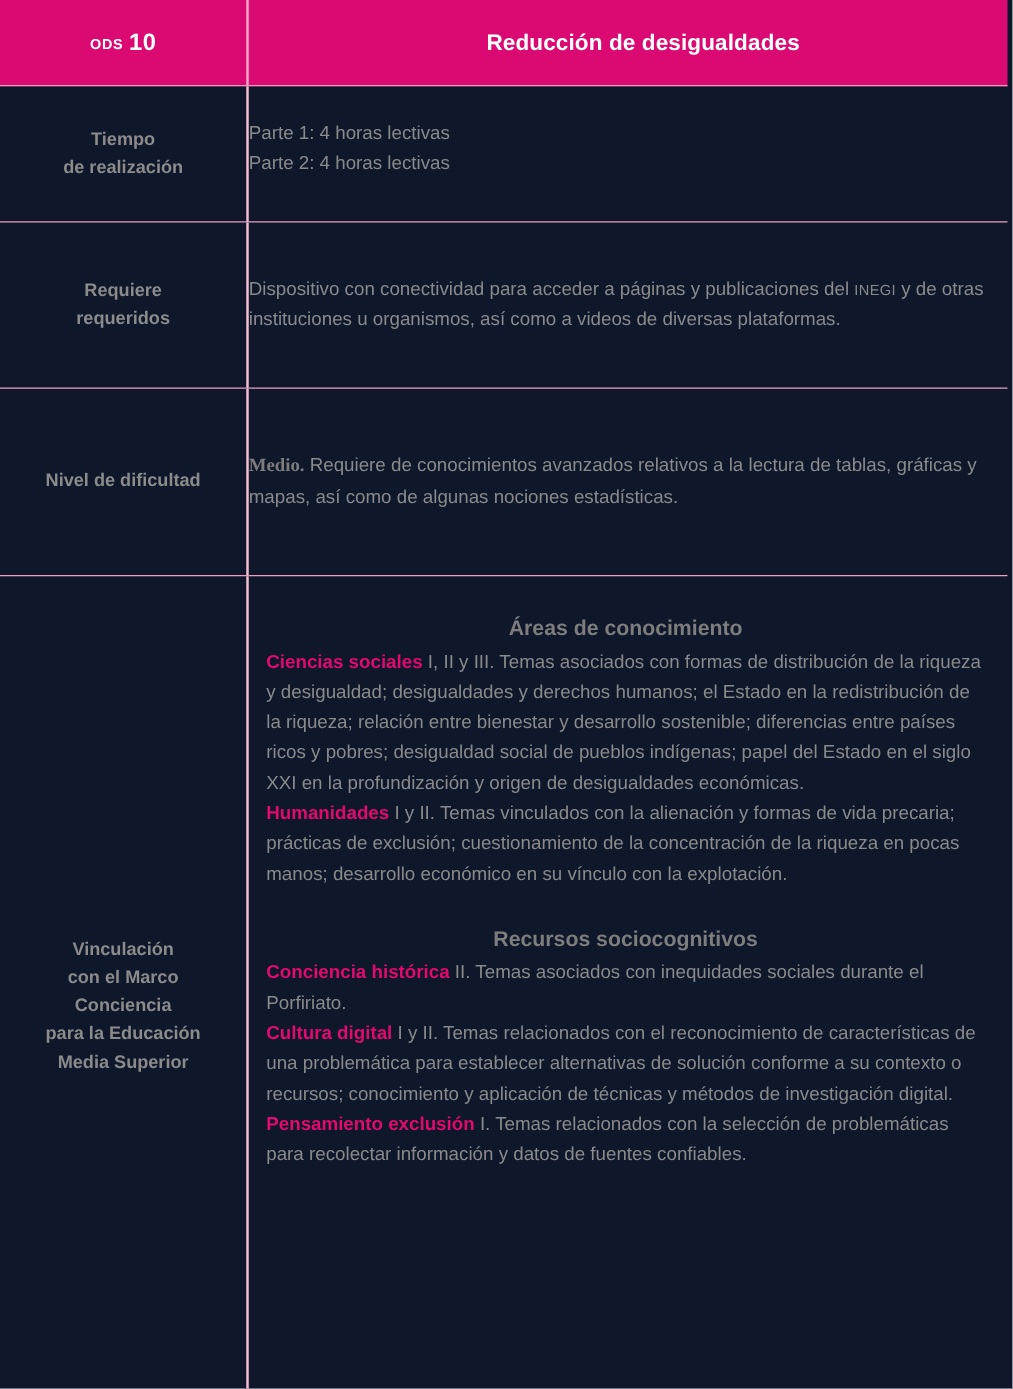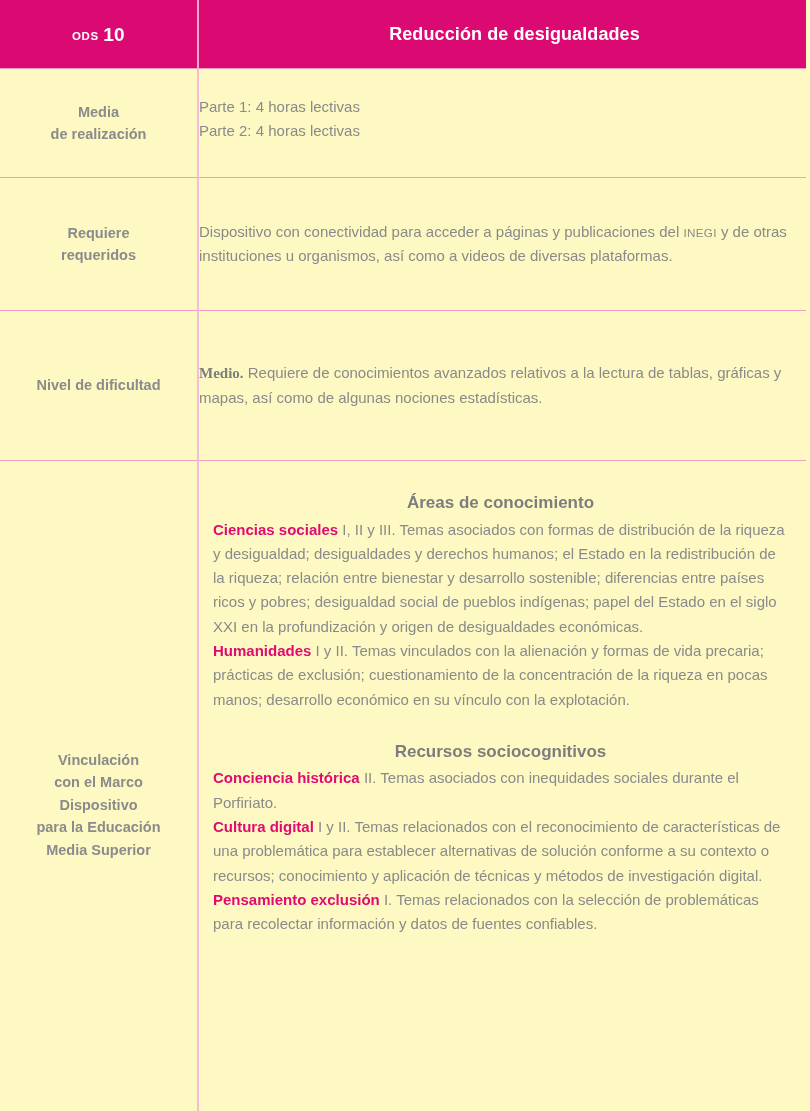--- a/index.html
+++ b/index.html
@@ -12,21 +12,21 @@
     height: 1111px;
     font-family: "Liberation Sans", sans-serif;
     color: #8a8a8a;
     -webkit-font-smoothing: antialiased;
   }
 
   .sheet {
     position: relative;
     width: 810px;
     height: 1111px;
-    background: #fef9c3;
+    background: #0f172a;
     overflow: hidden;
   }
 
   
   .ods-table {
     position: absolute;
     left: 0;
     top: 0;
     width: 806px;
     border-collapse: collapse;
@@ -148,21 +148,21 @@
         <td class="hdr-left">
           <div class="ods-code"><span class="ods-word">ODS</span>&nbsp;<span class="ods-num">10</span></div>
         </td>
         <td>
           <div class="hdr-title">Reducción de desigualdades</div>
         </td>
       </tr>
 
       <tr class="row r-tiempo">
         <td class="label-cell">
-          <span class="line">Media</span>
+          <span class="line">Tiempo</span>
           <span class="line">de realización</span>
         </td>
         <td class="body-cell">
           <span class="line">Parte 1: 4 horas lectivas</span>
           <span class="line">Parte 2: 4 horas lectivas</span>
         </td>
       </tr>
 
       <tr class="row r-recursos">
         <td class="label-cell">
@@ -176,21 +176,21 @@
         <td class="label-cell">
           <span class="line">Nivel de dificultad</span>
         </td>
         <td class="body-cell"><span class="strong-gray">Medio.</span><span> Requiere de conocimientos avanzados relativos a la lectura de tablas, gráficas y mapas, así como de algunas nociones estadísticas.</span></td>
       </tr>
 
       <tr class="row r-vinc last">
         <td class="label-cell">
           <span class="line">Vinculación</span>
           <span class="line">con el Marco</span>
-          <span class="line">Dispositivo</span>
+          <span class="line">Conciencia</span>
           <span class="line">para la Educación</span>
           <span class="line">Media Superior</span>
         </td>
         <td class="body-cell">
 
           <span class="sub-head">Áreas de conocimiento</span>
 
           <span class="para"><span class="accent">Ciencias sociales</span><span> I, II y III. Temas asociados con formas de distribución de la riqueza y desigualdad; desigualdades y derechos humanos; el Estado en la redistribución de la riqueza; relación entre bienestar y desarrollo sostenible; diferencias entre países ricos y pobres; desigualdad social de pueblos indígenas; papel del Estado en el siglo XXI en la profundización y origen de desigualdades económicas.</span></span>
 
           <span class="para"><span class="accent">Humanidades</span><span> I y II. Temas vinculados con la alienación y formas de vida precaria; prácticas de exclusión; cuestionamiento de la concentración de la riqueza en pocas manos; desarrollo económico en su vínculo con la explotación.</span></span>

